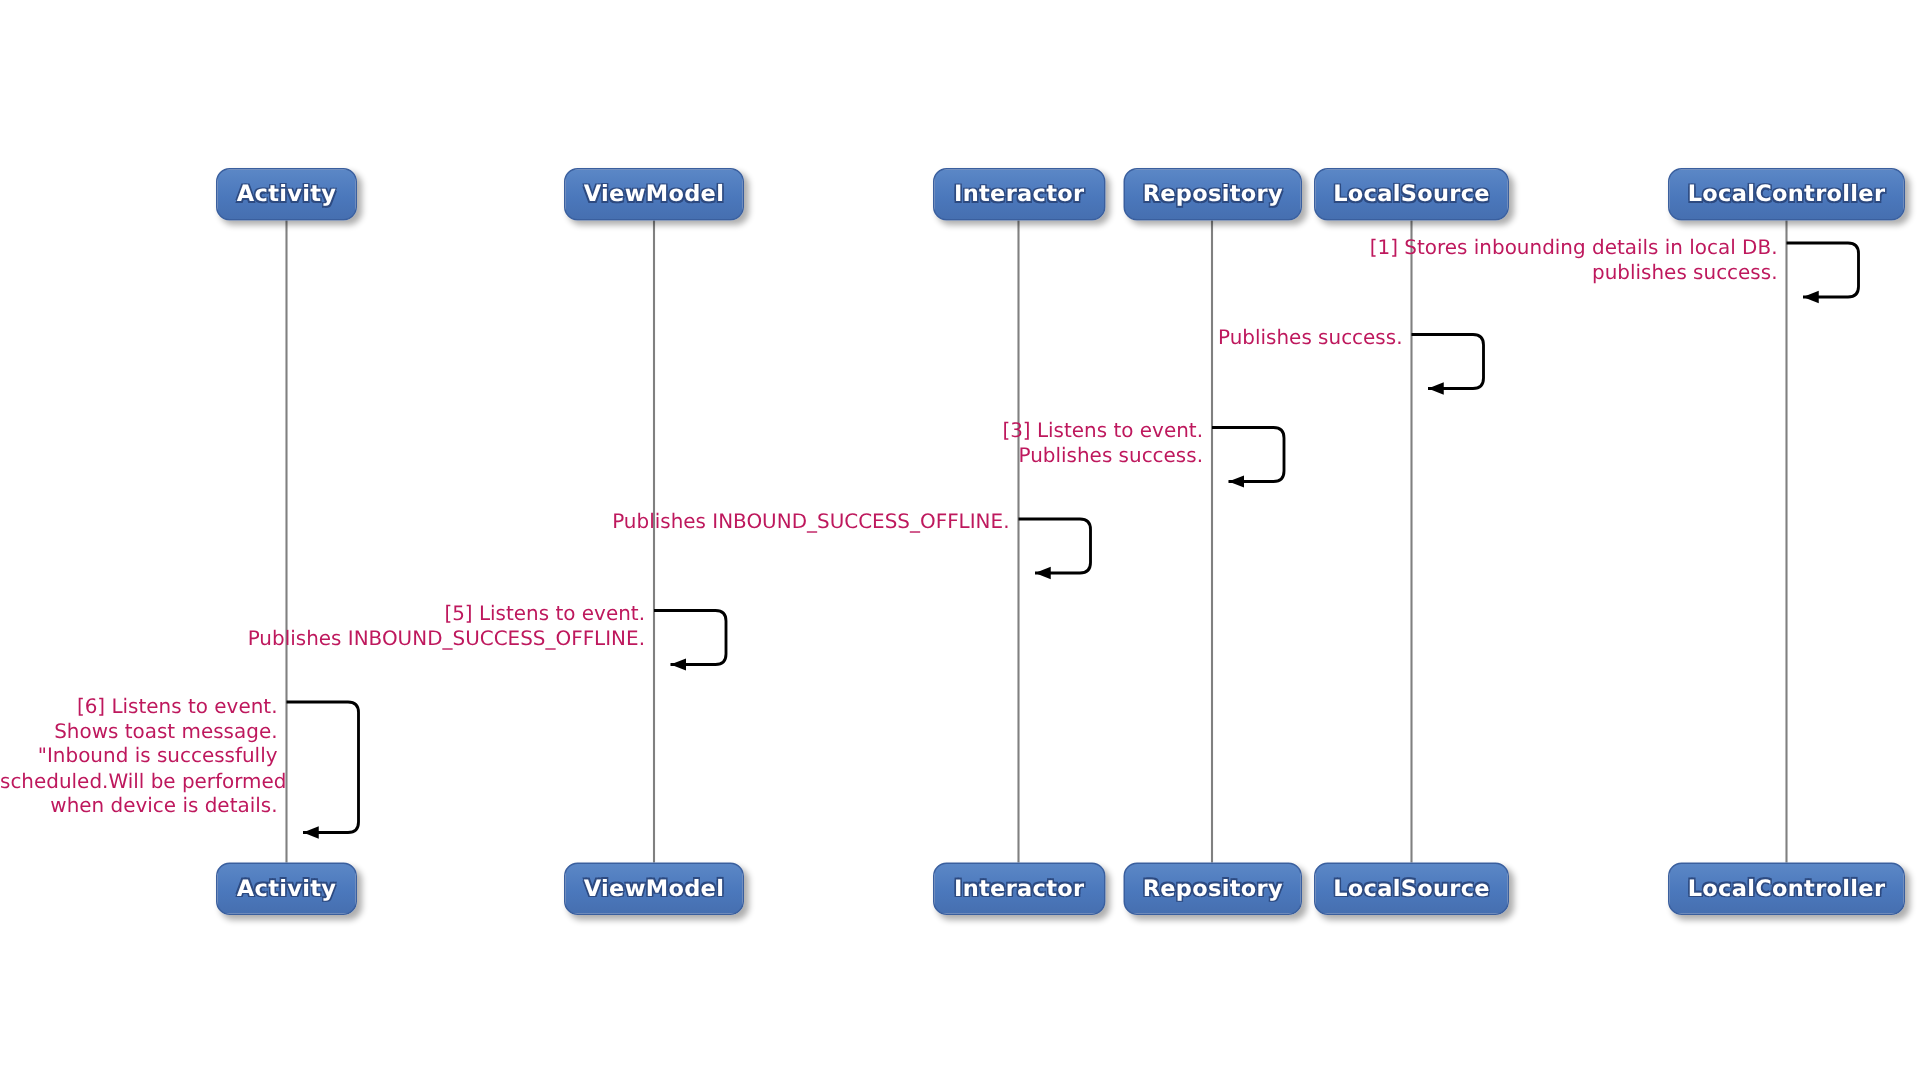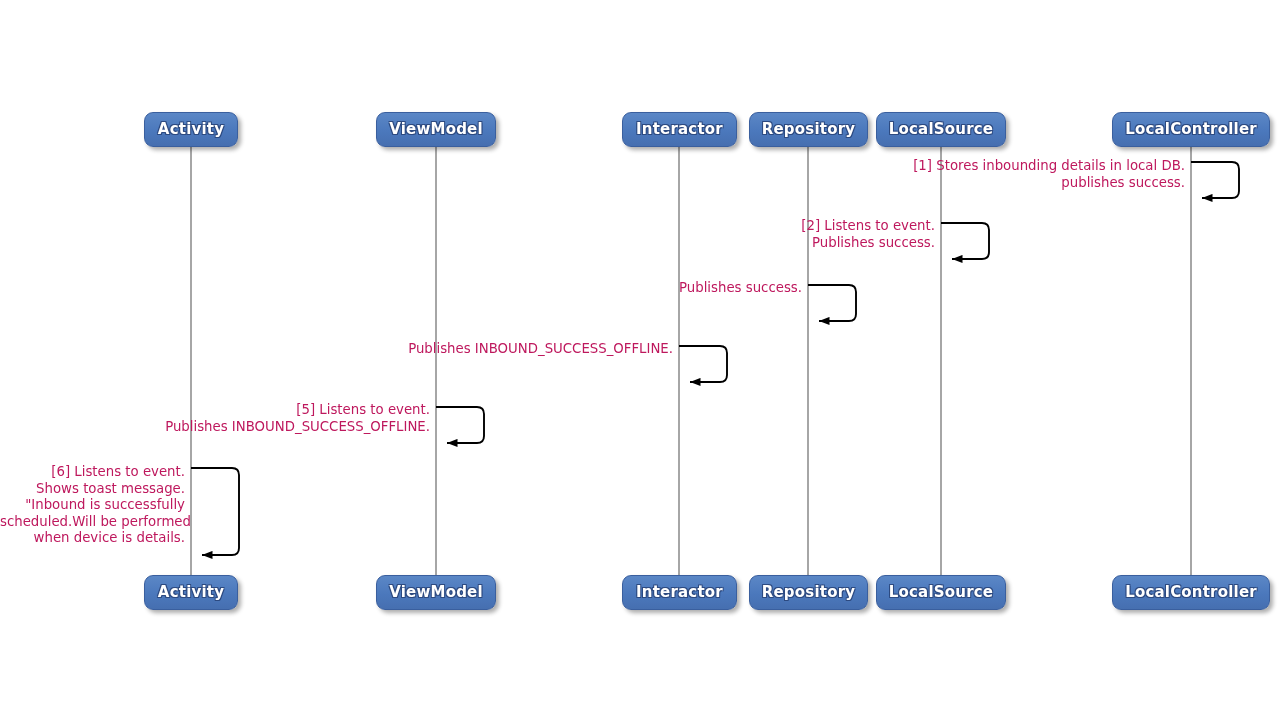--- a/index.html
+++ b/index.html
@@ -114,20 +114,20 @@
       </div>
       <div class="participant-box" style="left: 1112px; top: 112px; width: 158px; height: 35px;">
         <span>LocalController</span>
       </div>
       <div class="participant-box" style="left: 1112px; top: 575px; width: 158px; height: 35px;">
         <span>LocalController</span>
       </div>
     </div>
   <div id="message-labels">
       <div class="msg-label" style="left: 0px; width: 1185px; top: 158px;"><div>[1] Stores inbounding details in local DB.</div><div>publishes success.</div></div>
-      <div class="msg-label" style="left: 0px; width: 935px; top: 218px;"><div>[2] Listens to event.</div><div>Publishes success.</div></div>
-      <div class="msg-label" style="left: 0px; width: 802px; top: 280px;"><div>Publishes success.</div></div>
+      <div class="msg-label" style="left: 0px; width: 935px; top: 218px;"><div>Publishes success.</div></div>
+      <div class="msg-label" style="left: 0px; width: 802px; top: 280px;"><div>[3] Listens to event.</div><div>Publishes success.</div></div>
       <div class="msg-label" style="left: 0px; width: 673px; top: 341px;"><div>Publishes INBOUND_SUCCESS_OFFLINE.</div></div>
       <div class="msg-label" style="left: 0px; width: 430px; top: 402px;"><div>[5] Listens to event.</div><div>Publishes INBOUND_SUCCESS_OFFLINE.</div></div>
       <div class="msg-label" style="left: 0px; width: 185px; top: 464px;"><div>[6] Listens to event.</div><div>Shows toast message.</div><div>"Inbound is successfully</div><div>scheduled.Will be performed</div><div>when device is details.</div></div>
     </div>
 
 </div>
 
 </body></html>

